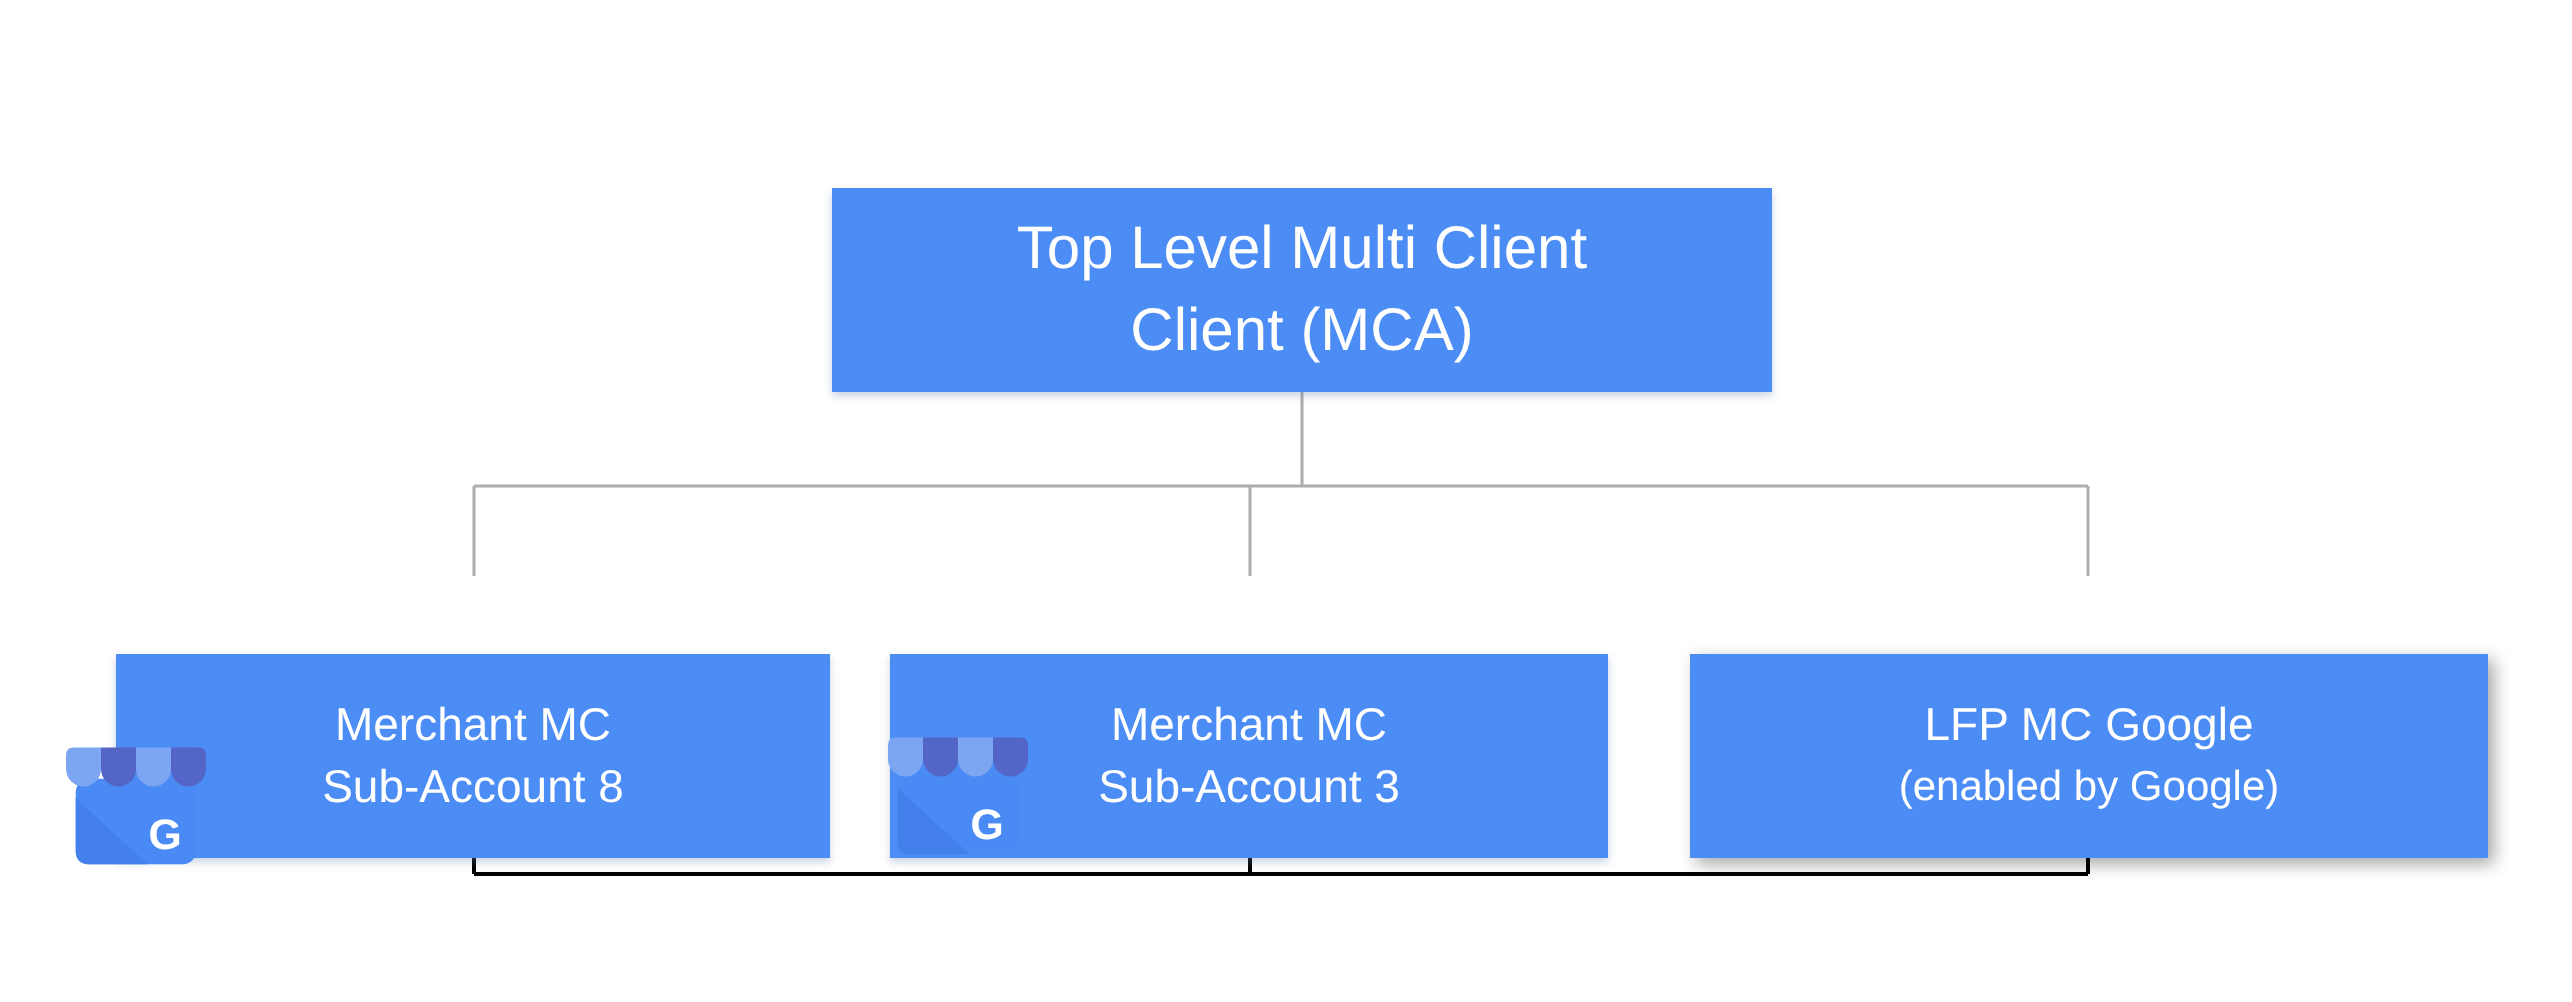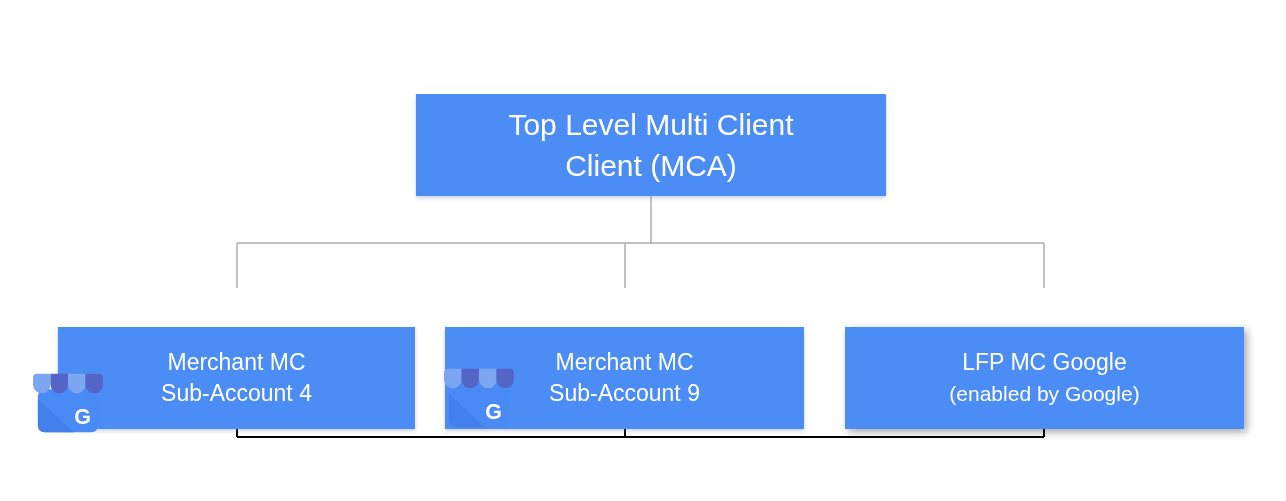--- a/index.html
+++ b/index.html
@@ -81,26 +81,26 @@
     </g>
   </svg>
 
   <div class="node node-mca">
     <div class="line1">Top Level Multi Client</div>
     <div class="line2">Client (MCA)</div>
   </div>
 
   <div class="node node-child node-sub1">
     <div class="line1">Merchant MC</div>
-    <div class="line2">Sub-Account 4</div>
+    <div class="line2">Sub-Account 8</div>
   </div>
 
   <div class="node node-child node-sub2">
     <div class="line1">Merchant MC</div>
-    <div class="line2">Sub-Account 9</div>
+    <div class="line2">Sub-Account 3</div>
   </div>
 
   <div class="node node-child node-lfp">
     <div class="line1">LFP MC Google</div>
     <div class="line2">(enabled by Google)</div>
   </div>
 
   <svg class="gmb-icon gmb-icon-1" viewBox="0 0 72 66" xmlns="http://www.w3.org/2000/svg">
     <rect x="5" y="20" width="62" height="44" rx="7" fill="#4A8AF4"></rect>
     <path d="M5 30 L42 64 L12 64 Q5 64 5 57 Z" fill="#4380EC"></path>

